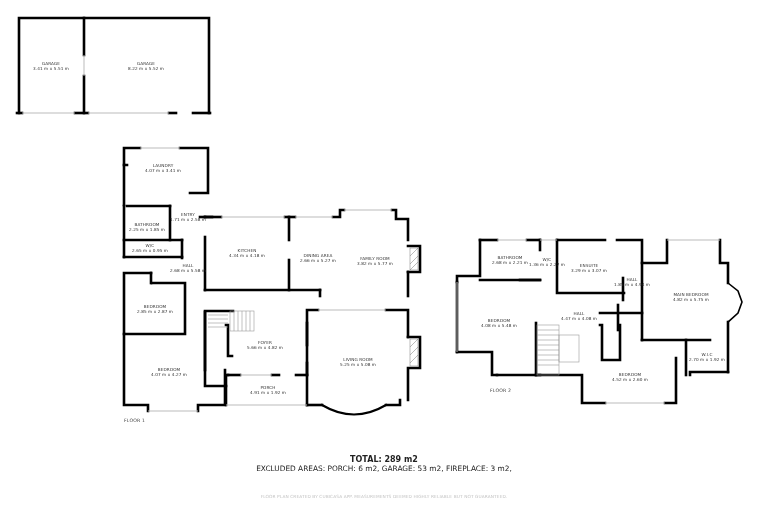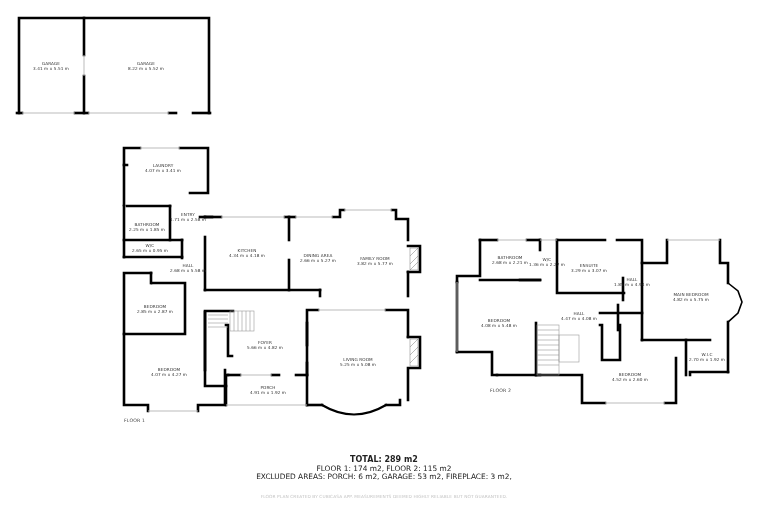--- a/index.html
+++ b/index.html
@@ -263,16 +263,15 @@
     <span class="dm">2.70 m x 1.92 m</span>
   </div>
 <div class="room-label" style="left:630px;top:377px">
     <span class="nm">BEDROOM</span>
     <span class="dm">4.52 m x 2.60 m</span>
   </div>
 <div class="floor-label" style="left:490px;top:388px">FLOOR 2</div>
 
 <div class="summary">
   <div class="total">TOTAL: 289 m2</div>
-  <div>FLOOR 1: 174 m2, FLOOR 2: 115 m2</div>
   <div>EXCLUDED AREAS: PORCH: 6 m2, GARAGE: 53 m2, FIREPLACE: 3 m2,</div>
 </div>
 <div class="disclaimer">FLOOR PLAN CREATED BY CUBICASA APP. MEASUREMENTS DEEMED HIGHLY RELIABLE BUT NOT GUARANTEED.</div>
 
 </body></html>

